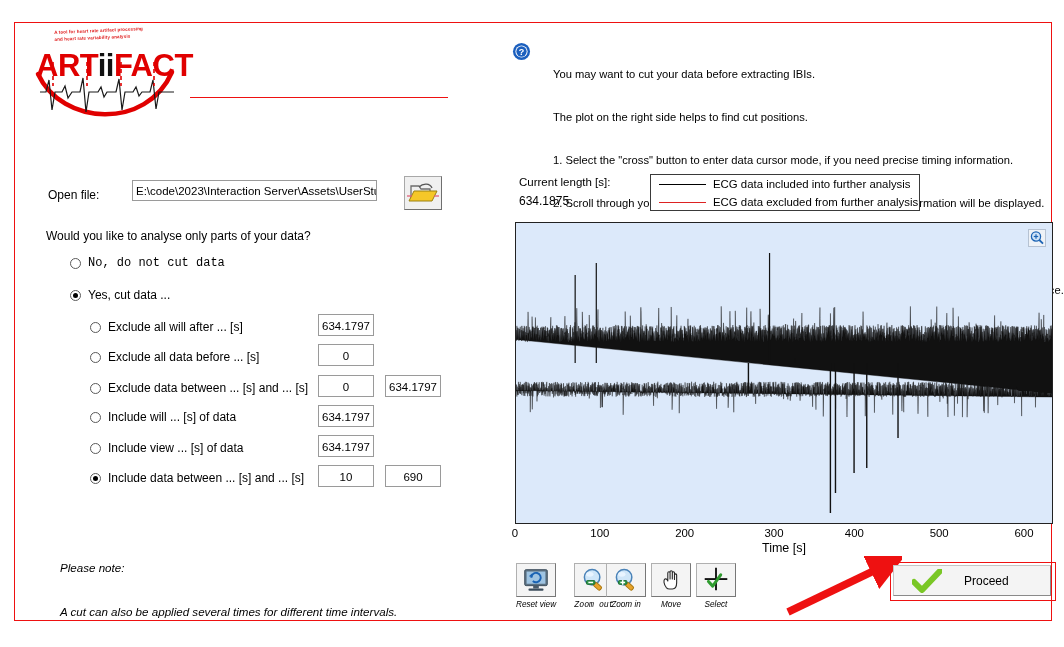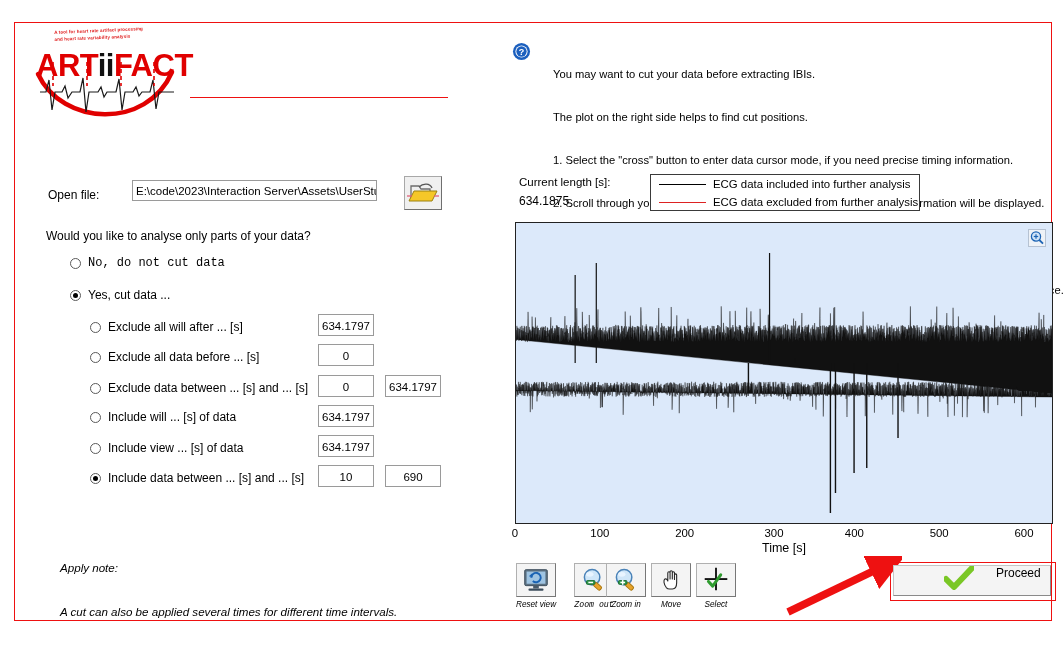--- a/index.html
+++ b/index.html
@@ -334,21 +334,21 @@
     position: absolute;
     left: 2px; top: 2px;
     width: 158px;
     height: 31px;
     background: #f4f4f4;
     border: 1px solid #c5c5c5;
     border-right-color: #8a8a8a;
     border-bottom-color: #8a8a8a;
     box-sizing: border-box;
     display: flex;
-    padding-left: 32px;
+    align-items: center;
   }
   .proceed-check { margin-left: 18px; flex: 0 0 auto; }
   .proceed-text {
     margin-left: 22px;
     font-size: 12px;
   }
   .red-arrow {
     position: absolute;
     left: 782px;
     top: 556px;
@@ -453,21 +453,21 @@
 
   <div class="radio-row" style="left:90px; top:469px;">
     <span class="radio checked"></span>
     <span class="radio-label">Include data between ... [s] and ... [s]</span>
   </div>
   <div class="num-box" style="left:318px; top:465px; width:56px;">10</div>
   <div class="num-box" style="left:385px; top:465px; width:56px;">690</div>
 
 
   <div class="note">
-    <div>Apply note:</div>
+    <div>Please note:</div>
     <div>A cut can also be applied several times for different time intervals.</div>
     
     
   </div>
 
   <div class="lbl cur-len-label">Current length [s]:</div>
   <div class="lbl cur-len-val">634.1875</div>
 
   <div class="legend">
     <div class="legend-row">

